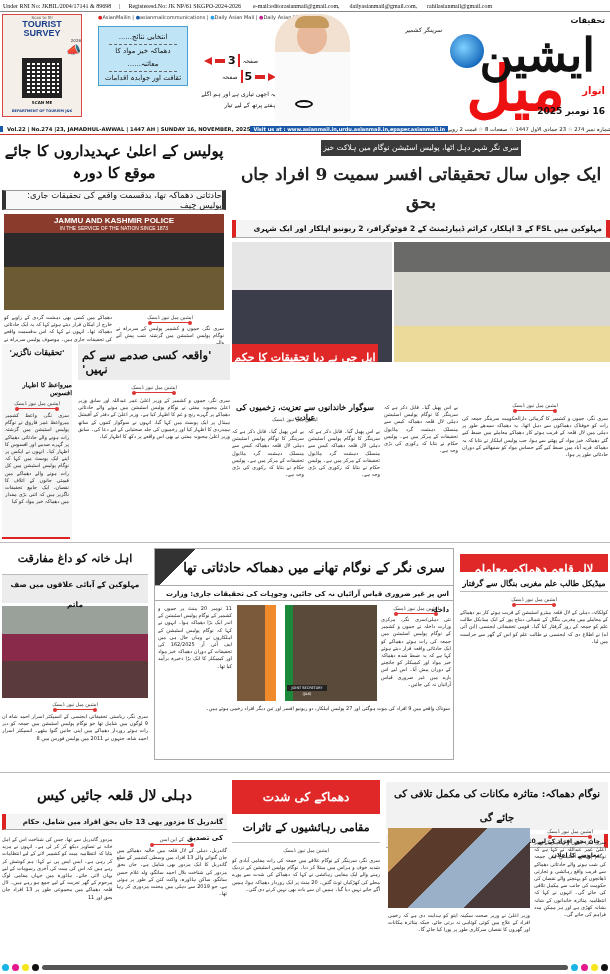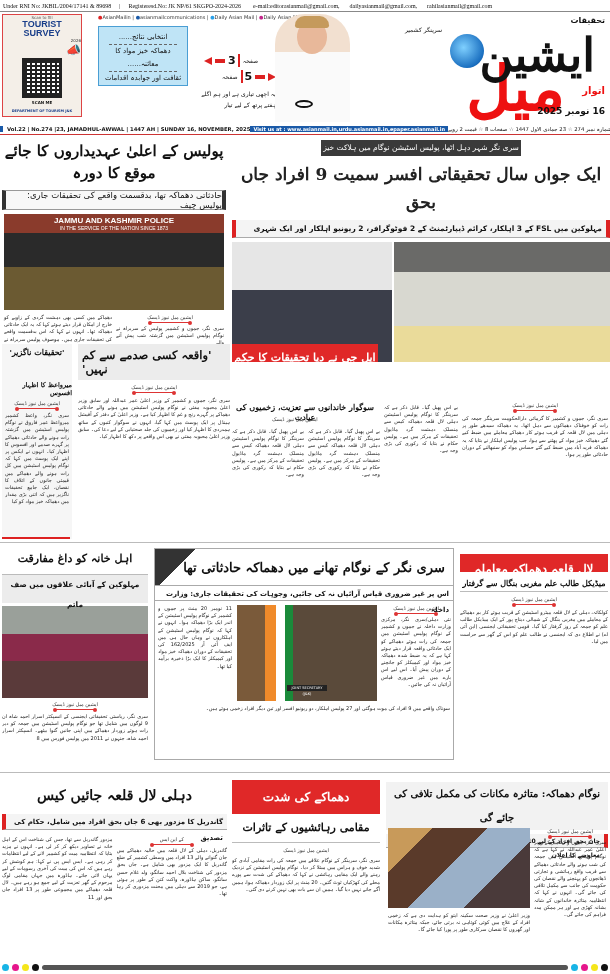--- a/index.html
+++ b/index.html
@@ -210,21 +210,21 @@
   <div class="hdln rtl" style="font-size:8px;text-align:center;margin-top:6px;border-bottom:1px solid #bbb;padding-bottom:3px">میڈیکل طالب علم مغربی بنگال سے گرفتار</div>
   <div class="credit" style="margin-top:4px">ایشین میل نیوز ڈیسک</div>
   <div class="dotline"></div>
   <div class="urdu-body" style="margin-top:4px;height:128px;overflow:hidden">کولکاتہ، دہلی کے لال قلعہ میٹرو اسٹیشن کے قریب ہوئے کار بم دھماکے کے معاملے میں مغربی بنگال کے شمالی دیناج پور کے ایک میڈیکل طالب علم کو جمعہ کے روز گرفتار کیا گیا۔ قومی تحقیقاتی ایجنسی (این آئی اے) نے اطلاع دی کہ ایجنسی نے طالب علم کو اس کے گھر سے حراست میں لیا۔</div>
 </div>
 
 <div class="abs hline" style="left:0;top:772px;width:610px"></div>
 
 <div class="abs" style="left:2px;top:778px;width:225px;height:180px">
   <div class="hdln rtl" style="font-size:14px;text-align:center;line-height:30px;margin-top:2px">دہلی لال قلعہ جائیں کیس</div>
-  <div class="kicker-bar" style="border-left:4px solid #d22;height:16px;line-height:16px;font-size:7px;font-weight:bold;margin-top:4px">گاندربل کا مزدور بھی 6 جاں بحق افراد میں شامل، حکام کی تصدیق</div>
+  <div class="kicker-bar" style="border-left:4px solid #d22;height:16px;line-height:16px;font-size:7px;font-weight:bold;margin-top:4px">گاندربل کا مزدور بھی 13 جاں بحق افراد میں شامل، حکام کی تصدیق</div>
   <div style="display:flex;gap:4px;margin-top:6px">
     <div class="urdu-body" style="flex:1;height:118px;overflow:hidden">مزدور گاندربل سے تھا، جس کی شناخت اس کے اہل خانہ نے تصاویر دیکھ کر کر لی ہے۔ انہوں نے مزید بتایا کہ انتظامیہ میت کو کشمیر لانے کے لیے انتظامات کر رہی ہے۔ ایس ایس پی نے کہا: ہم کوشش کر رہے ہیں کہ اس کی میت کی آخری رسومات کے لیے یہاں لائی جائے۔ ہاڈورہ میں جہاں مقامی لوگ مرحوم کے گھر تعزیت کے لیے جمع ہو رہے ہیں۔ لال قلعہ دھماکے میں مجموعی طور پر 13 افراد جاں بحق اور 11</div>
     <div style="flex:1">
       <div class="credit">کے این ایس</div>
       <div class="dotline"></div>
       <div class="urdu-body" style="height:106px;overflow:hidden">گاندربل، دہلی کے لال قلعہ میں حالیہ دھماکے میں جان گنوانے والے 13 افراد میں وسطی کشمیر کے ضلع گاندربل کا ایک مزدور بھی شامل ہے۔ جاں بحق مزدور کی شناخت بلال احمد سانگو، ولد غلام حسن سانگو، ساکن ہاڈورہ، واکت کنن کے طور پر ہوئی ہے، جو 2019 سے دہلی میں محنت مزدوری کر رہا تھا۔</div>
     </div>
   </div>
 </div>
 

